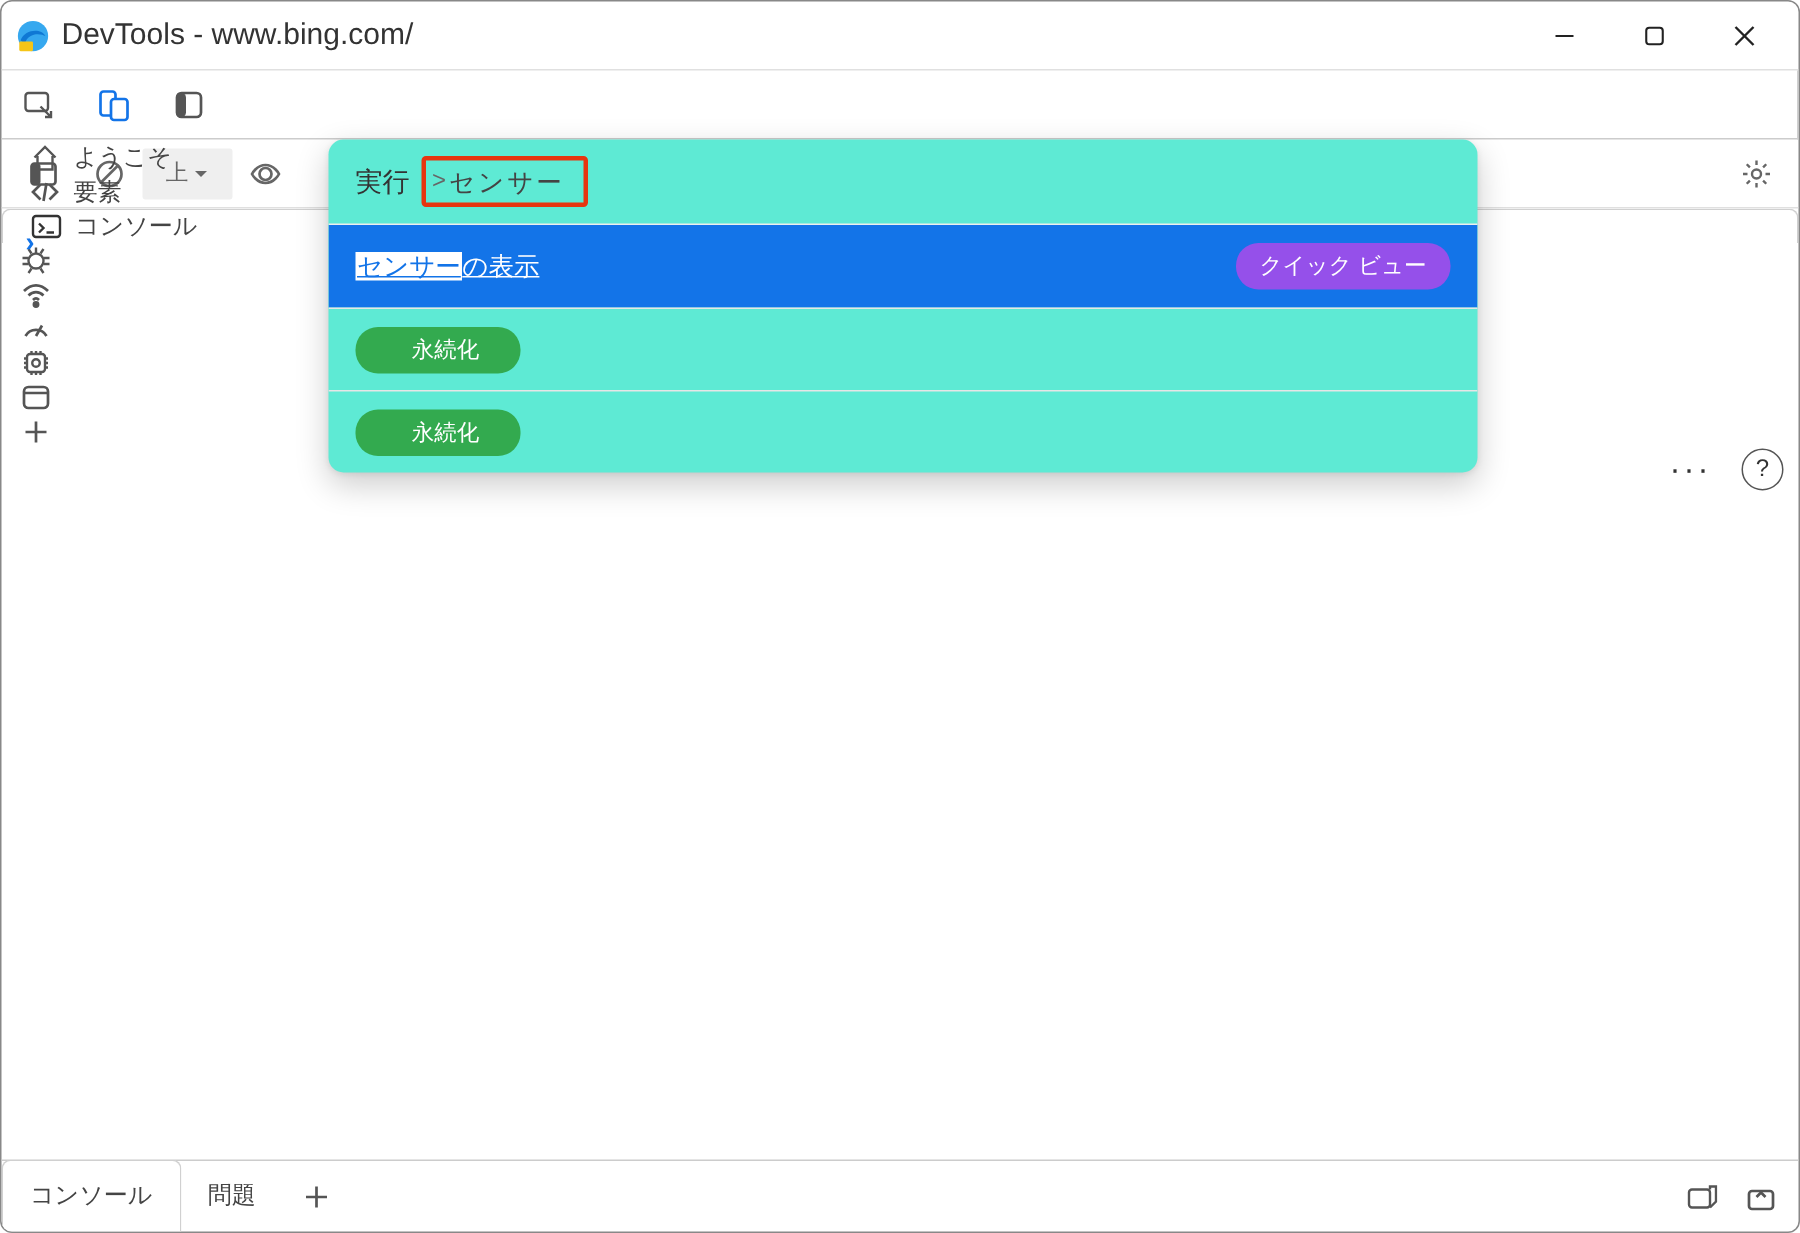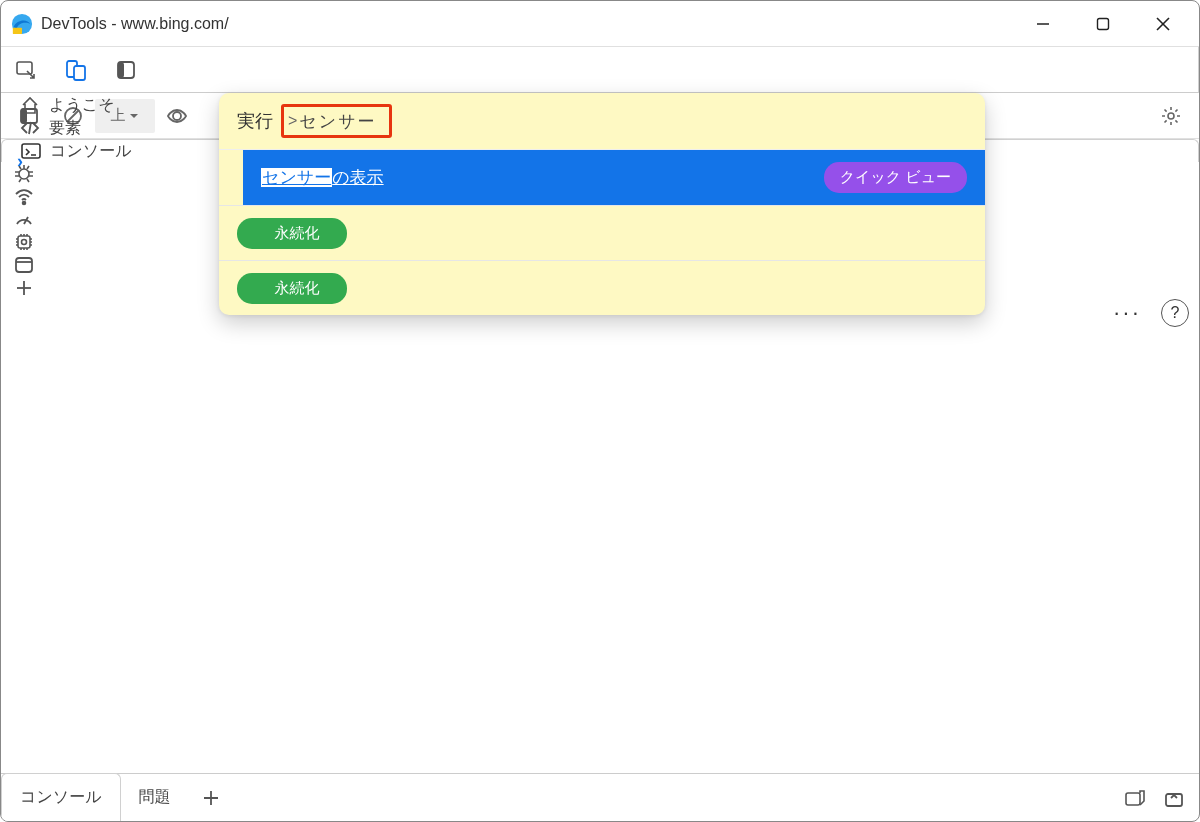--- a/index.html
+++ b/index.html
@@ -21,21 +21,21 @@
     display: flex;
     align-items: center;
     padding: 0 6px;
     border-bottom: 1px solid #e0e0e0;
   }
   .titlebar .app-icon {
     width: 22px; height: 22px;
     margin: 0 8px 0 4px;
   }
   .titlebar .title {
-    font-size: 16px;
+    font-size: 20px;
     flex: 1;
   }
   .win-controls { display: flex; gap: 0; }
   .win-btn {
     width: 60px; height: 46px;
     display: flex; align-items: center; justify-content: center;
     font-size: 14px;
   }
   .win-btn svg { stroke: #222; }
   
@@ -119,21 +119,21 @@
     padding: 6px 6px;
   }
   
   .cmd-menu {
     position: absolute;
     top: 0px;
     left: 218px;
     width: 766px;
     border-radius: 10px;
     box-shadow: 0 1px 4px rgba(0,0,0,0.08), 0 8px 22px rgba(0,0,0,0.2);
-    background: #fef9c3;
+    background: #5eead4;
     overflow: hidden;
     z-index: 10;
   }
   .cmd-header {
     display:flex; align-items:center;
     height: 56px;
     padding: 0 18px;
     font-size: 18px;
     gap: 10px;
   }
@@ -150,21 +150,21 @@
   .cmd-list { border-top: 1px solid #eee; }
   .cmd-item {
     display: flex; align-items: center; justify-content: space-between;
     padding: 0 18px;
     height: 55px;
     font-size: 17px;
     border-top: 1px solid #e6e6e6;
   }
   .cmd-item:first-child { border-top: none; }
   .cmd-item.selected {
-    background: #1374e8; color: #fff; margin-left: 24px;
+    background: #1374e8; color: #fff;
   }
   .cmd-item.selected .match { background: #fff; color: #1374e8; }
   .match { background: #d7e6fb; padding: 0 1px; }
   .badge {
     padding: 6px 16px;
     border-radius: 15px;
     font-size: 15px;
     color: #fff;
     min-width: 110px;
     text-align: center;

